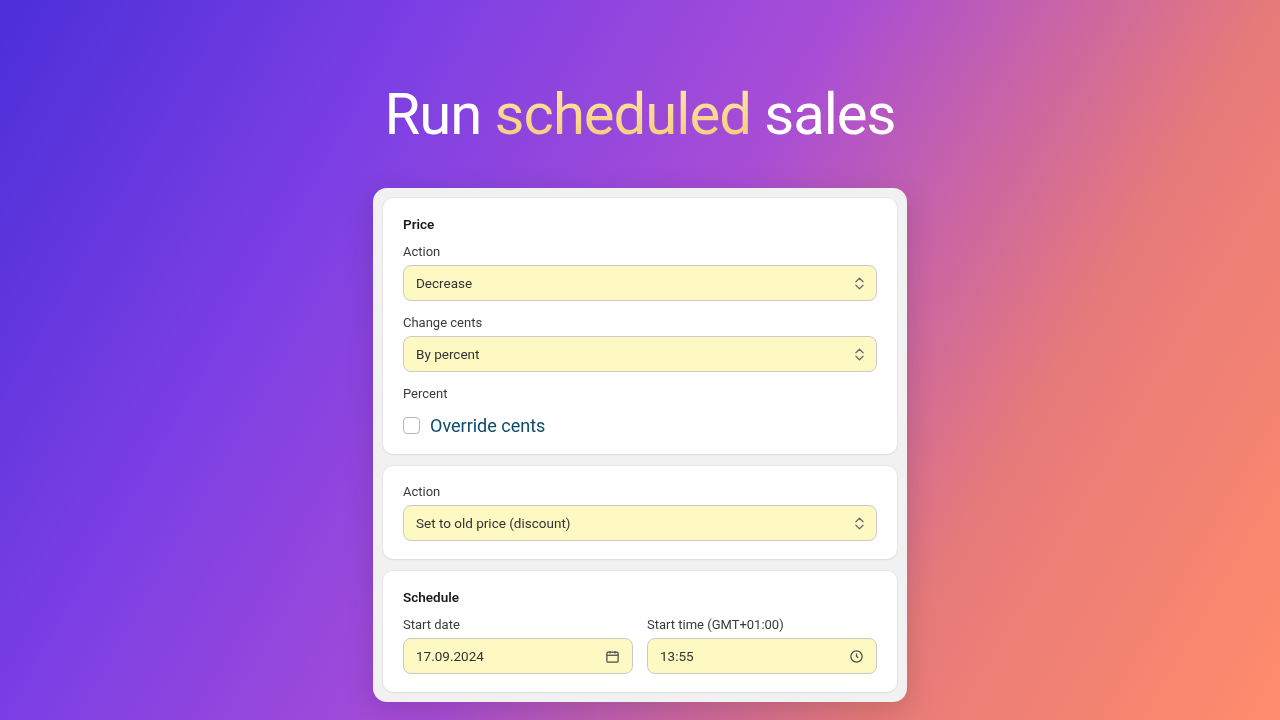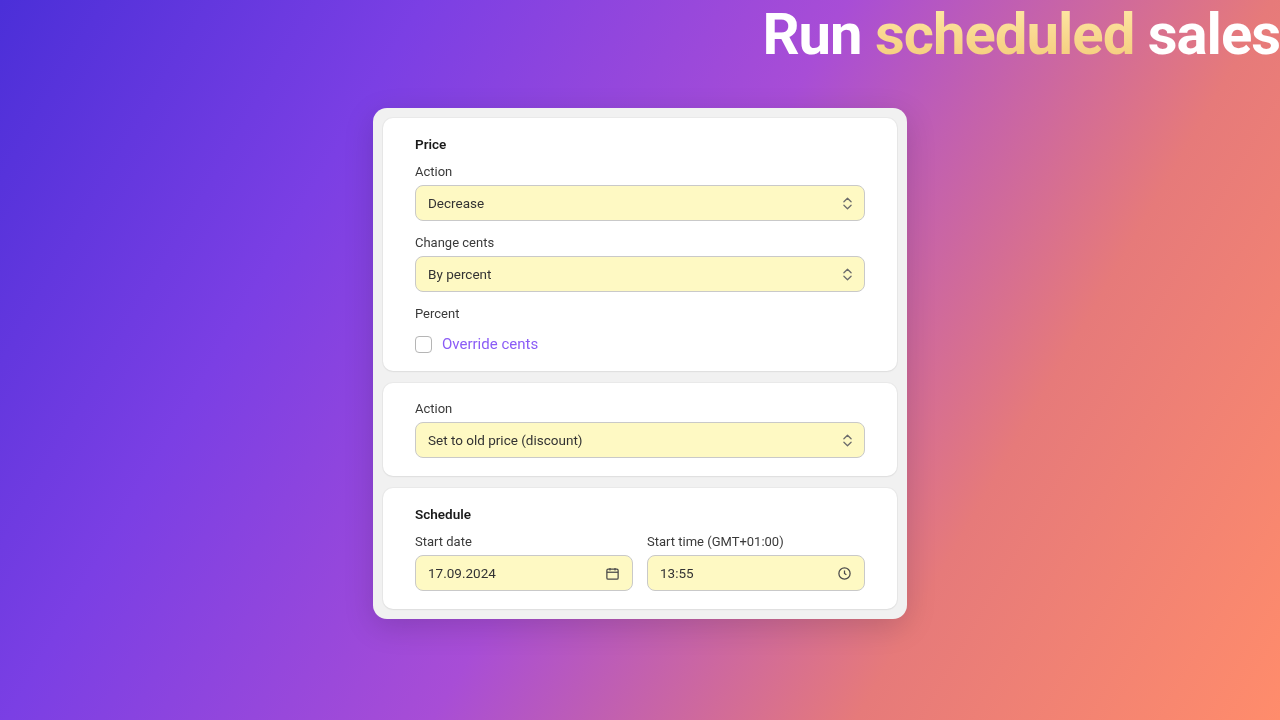--- a/index.html
+++ b/index.html
@@ -9,44 +9,45 @@
   }
   body {
     width: 1280px;
     height: 720px;
     overflow: hidden;
     font-family: -apple-system, BlinkMacSystemFont, 'Segoe UI', Roboto, Helvetica, Arial, sans-serif;
     background: linear-gradient(120deg, #4b2fd8 0%, #7b3fe4 25%, #a84dd6 50%, #e67a7a 75%, #ff8c6b 100%);
     position: relative;
   }
   .heading {
-    text-align: right;
+    text-align: center;
+    margin-top: 80px;
     font-size: 58px;
-    font-weight: 700;
+    font-weight: 400;
     letter-spacing: -1px;
     color: #ffffff;
   }
   .heading .highlight {
     background: linear-gradient(180deg, #ffe9a8 0%, #f3c978 100%);
     -webkit-background-clip: text;
     background-clip: text;
     color: transparent;
   }
   .panel-container {
     width: 534px;
     margin: 40px auto 0 auto;
     background: #f1f1f1;
     border-radius: 14px;
     padding: 10px;
     box-shadow: 0 8px 30px rgba(0,0,0,0.15);
   }
   .card {
     background: #ffffff;
     border-radius: 10px;
-    padding: 18px 32px;
+    padding: 18px 20px;
     margin-bottom: 12px;
     box-shadow: 0 0 0 1px rgba(0,0,0,0.03), 0 1px 2px rgba(0,0,0,0.05);
   }
   .card:last-child {
     margin-bottom: 0;
   }
   .card-title {
     font-size: 13.5px;
     font-weight: 600;
     color: #1a1a1a;
@@ -112,22 +113,22 @@
     margin-top: 14px;
   }
   .checkbox {
     width: 17px;
     height: 17px;
     border: 1px solid #b5b5b5;
     border-radius: 4px;
     background: #fff;
   }
   .checkbox-label {
-    font-size: 15px;
-    color: #8b5cf6;
+    font-size: 18px;
+    color: #0c4a6e;
   }
   .row-2col {
     display: flex;
     gap: 14px;
   }
   .row-2col > .col {
     flex: 1;
   }
 </style>
 </head>

